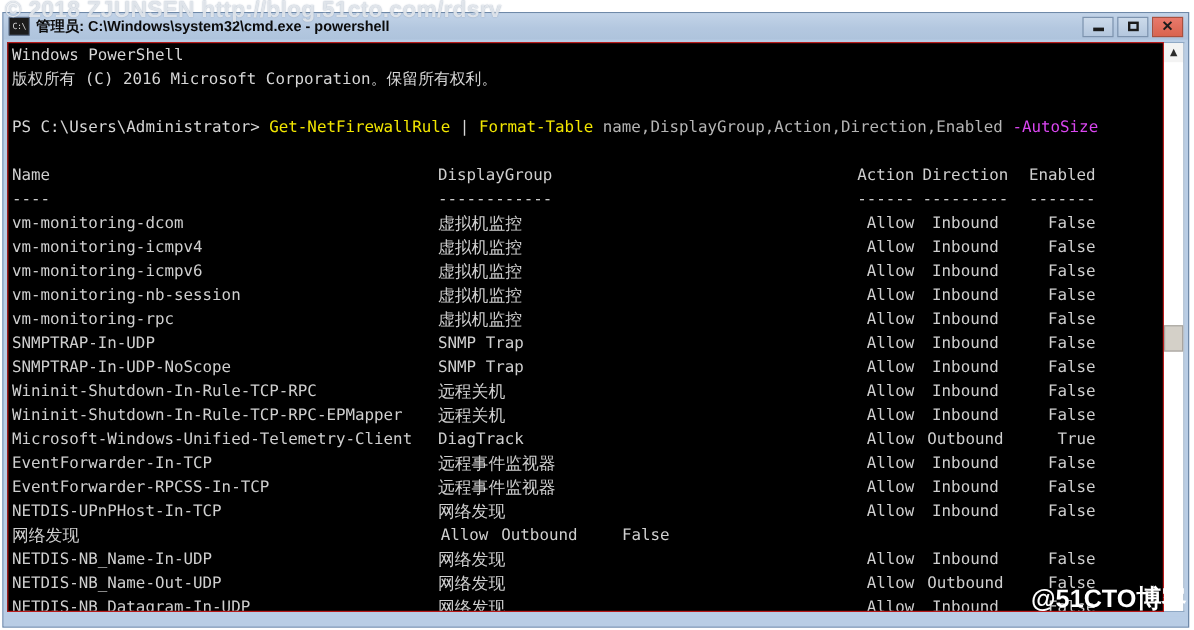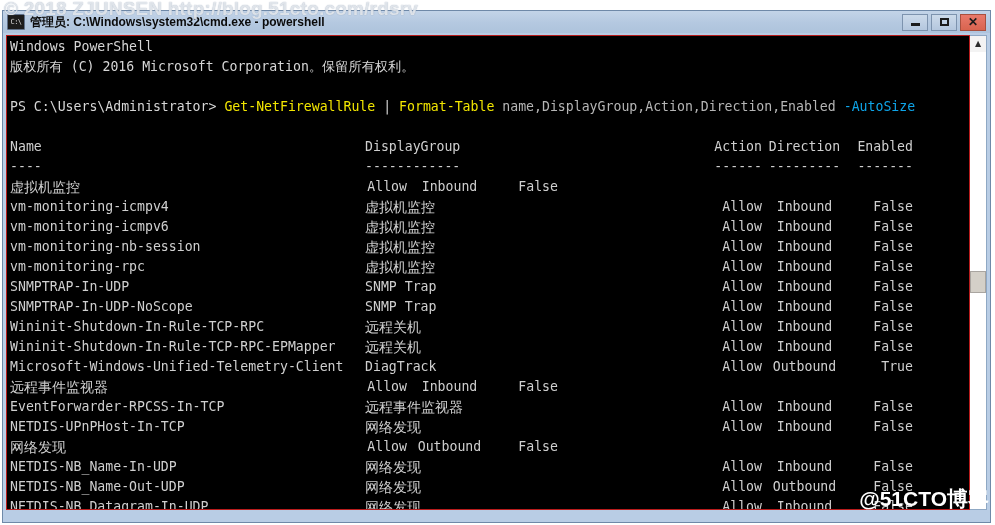--- a/index.html
+++ b/index.html
@@ -165,21 +165,21 @@
     font-size: 13.2px;
     line-height: 20px;
     height: 20px;
     color: #cfcfcf;
     white-space: pre;
     letter-spacing: 0px;
   }
   .c-white { color: #d6d6d6; }
   .c-yellow { color: #f2e600; }
   .c-gray { color: #b5b5b5; }
-  .c-dim { color: #0ea5e9; }
+  .c-dim { color: #d946ef; }
 
   .row {
     display: flex;
     font-family: "DejaVu Sans Mono", "Liberation Mono", monospace;
     font-size: 13.2px;
     line-height: 20px;
     height: 20px;
     color: #cfcfcf;
     white-space: pre;
   }
@@ -283,31 +283,31 @@
       </div>
       <div class="row">
         <span class="col-name">----</span>
         <span class="col-group">------------</span>
         <span class="col-action">------</span>
         <span class="col-dir">---------</span>
         <span class="col-enabled">-------</span>
       </div>
 
       <div id="rows-container">
-          <div class="row"><span class="col-group cjk">虚拟机监控</span><span class="col-action">Allow</span><span class="col-dir">Inbound</span><span class="col-enabled">False</span></div>
+          <div class="row"><span class="col-name">vm-monitoring-dcom</span><span class="col-group cjk">虚拟机监控</span><span class="col-action">Allow</span><span class="col-dir">Inbound</span><span class="col-enabled">False</span></div>
           <div class="row"><span class="col-name">vm-monitoring-icmpv4</span><span class="col-group cjk">虚拟机监控</span><span class="col-action">Allow</span><span class="col-dir">Inbound</span><span class="col-enabled">False</span></div>
           <div class="row"><span class="col-name">vm-monitoring-icmpv6</span><span class="col-group cjk">虚拟机监控</span><span class="col-action">Allow</span><span class="col-dir">Inbound</span><span class="col-enabled">False</span></div>
           <div class="row"><span class="col-name">vm-monitoring-nb-session</span><span class="col-group cjk">虚拟机监控</span><span class="col-action">Allow</span><span class="col-dir">Inbound</span><span class="col-enabled">False</span></div>
           <div class="row"><span class="col-name">vm-monitoring-rpc</span><span class="col-group cjk">虚拟机监控</span><span class="col-action">Allow</span><span class="col-dir">Inbound</span><span class="col-enabled">False</span></div>
           <div class="row"><span class="col-name">SNMPTRAP-In-UDP</span><span class="col-group">SNMP Trap</span><span class="col-action">Allow</span><span class="col-dir">Inbound</span><span class="col-enabled">False</span></div>
           <div class="row"><span class="col-name">SNMPTRAP-In-UDP-NoScope</span><span class="col-group">SNMP Trap</span><span class="col-action">Allow</span><span class="col-dir">Inbound</span><span class="col-enabled">False</span></div>
           <div class="row"><span class="col-name">Wininit-Shutdown-In-Rule-TCP-RPC</span><span class="col-group cjk">远程关机</span><span class="col-action">Allow</span><span class="col-dir">Inbound</span><span class="col-enabled">False</span></div>
           <div class="row"><span class="col-name">Wininit-Shutdown-In-Rule-TCP-RPC-EPMapper</span><span class="col-group cjk">远程关机</span><span class="col-action">Allow</span><span class="col-dir">Inbound</span><span class="col-enabled">False</span></div>
           <div class="row"><span class="col-name">Microsoft-Windows-Unified-Telemetry-Client</span><span class="col-group">DiagTrack</span><span class="col-action">Allow</span><span class="col-dir">Outbound</span><span class="col-enabled">True</span></div>
-          <div class="row"><span class="col-group cjk">远程事件监视器</span><span class="col-action">Allow</span><span class="col-dir">Inbound</span><span class="col-enabled">False</span></div>
+          <div class="row"><span class="col-name">EventForwarder-In-TCP</span><span class="col-group cjk">远程事件监视器</span><span class="col-action">Allow</span><span class="col-dir">Inbound</span><span class="col-enabled">False</span></div>
           <div class="row"><span class="col-name">EventForwarder-RPCSS-In-TCP</span><span class="col-group cjk">远程事件监视器</span><span class="col-action">Allow</span><span class="col-dir">Inbound</span><span class="col-enabled">False</span></div>
           <div class="row"><span class="col-name">NETDIS-UPnPHost-In-TCP</span><span class="col-group cjk">网络发现</span><span class="col-action">Allow</span><span class="col-dir">Inbound</span><span class="col-enabled">False</span></div>
           <div class="row"><span class="col-group cjk">网络发现</span><span class="col-action">Allow</span><span class="col-dir">Outbound</span><span class="col-enabled">False</span></div>
           <div class="row"><span class="col-name">NETDIS-NB_Name-In-UDP</span><span class="col-group cjk">网络发现</span><span class="col-action">Allow</span><span class="col-dir">Inbound</span><span class="col-enabled">False</span></div>
           <div class="row"><span class="col-name">NETDIS-NB_Name-Out-UDP</span><span class="col-group cjk">网络发现</span><span class="col-action">Allow</span><span class="col-dir">Outbound</span><span class="col-enabled">False</span></div>
           <div class="row"><span class="col-name">NETDIS-NB_Datagram-In-UDP</span><span class="col-group cjk">网络发现</span><span class="col-action">Allow</span><span class="col-dir">Inbound</span><span class="col-enabled">False</span></div>
         </div>
 
     </div>
 

